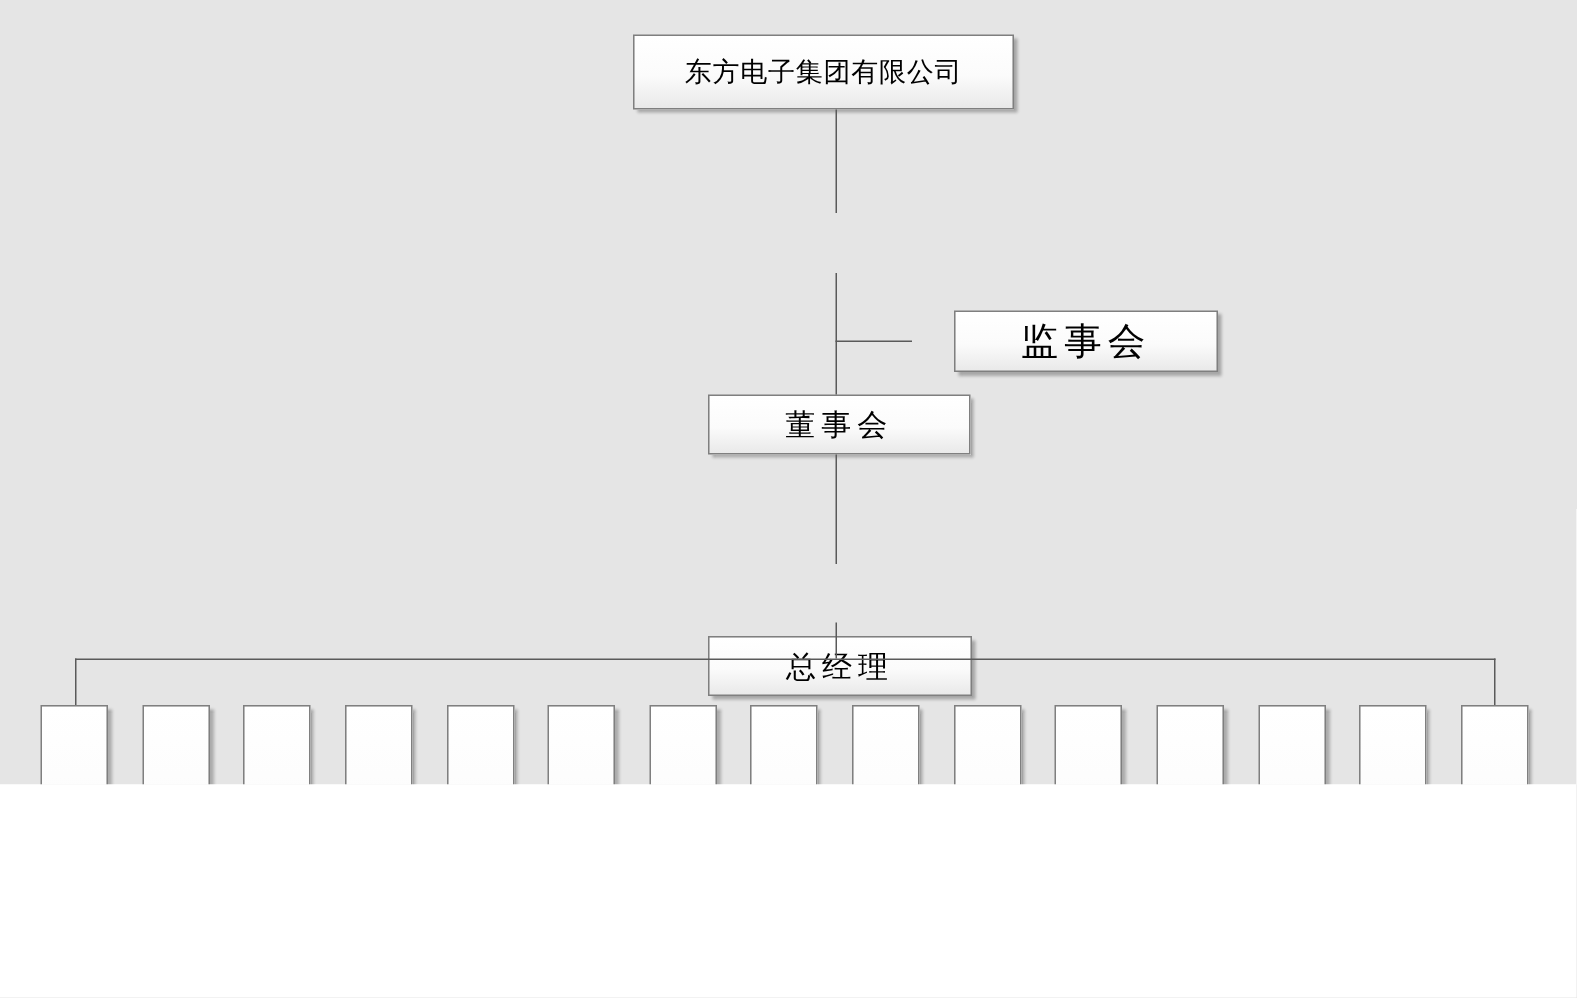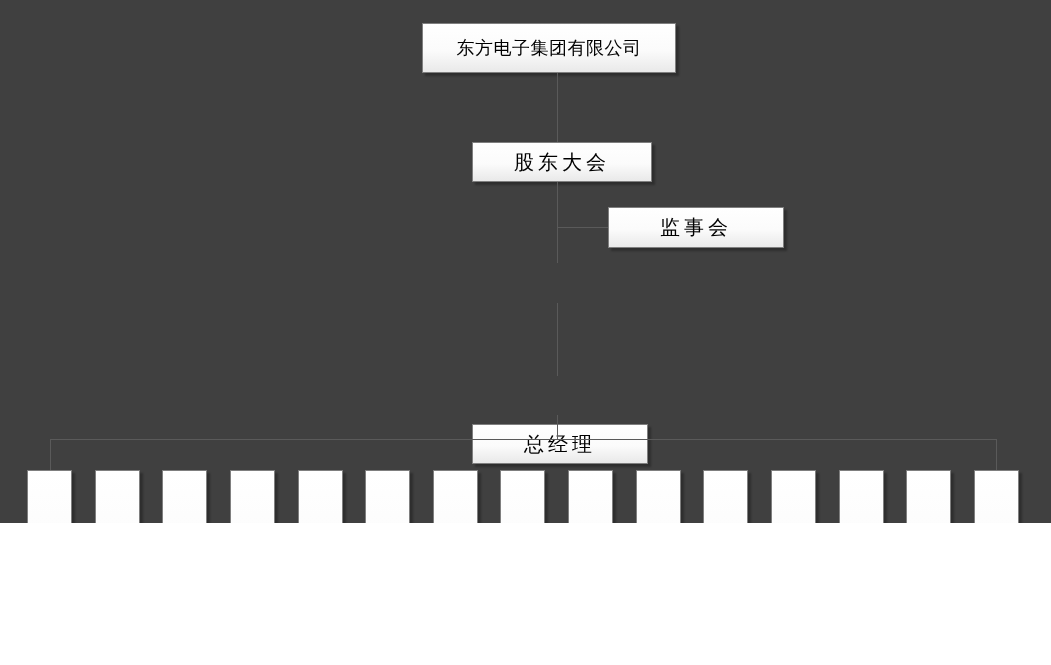--- a/index.html
+++ b/index.html
@@ -4,40 +4,40 @@
 <style>
   html, body {
     margin: 0;
     padding: 0;
     background: #ffffff;
   }
   .canvas {
     position: relative;
     width: 1051px;
     height: 523px;
-    background: #404040;
+    background: #e5e5e5;
     font-family: Liberation Mono, monospace;
     color: #000000;
     overflow: hidden;
   }
   
   .node {
     position: absolute;
     box-sizing: border-box;
     border: 1px solid #7f7f7f;
     background: linear-gradient(to bottom, #ffffff 0%, #fbfbfb 55%, #e9e9e9 100%);
     box-shadow: 2.5px 2.5px 2px rgba(0,0,0,0.28);
     display: flex;
     align-items: center;
     justify-content: center;
     text-align: center;
   }
   .node-root   { left: 422px; top: 23px;  width: 254px; height: 50px; font-size: 18px; letter-spacing: 0.5px; }
   .node-share  { left: 472px; top: 142px; width: 180px; height: 40px; font-size: 20px; letter-spacing: 4px; }
-  .node-superv { left: 608px; top: 207px; width: 176px; height: 41px; font-size: 20px; letter-spacing: 4px; }
+  .node-superv { left: 636px; top: 207px; width: 176px; height: 41px; font-size: 25px; letter-spacing: 4px; }
   .node-board  { left: 472px; top: 263px; width: 175px; height: 40px; font-size: 20px; letter-spacing: 4px; }
   .node-gm     { left: 472px; top: 376px; width: 176px; height: 40px; font-size: 20px; letter-spacing: 4px; margin-top: 48px; }
 
   
   .line {
     position: absolute;
     background: #5a5a5a;
   }
   .line-v1     { left: 557px; top: 73px;  width: 1px;  height: 69px; }
   .line-v2     { left: 557px; top: 182px; width: 1px;  height: 81px; }
@@ -79,24 +79,24 @@
     line-height: 1;
   }
 </style>
 </head>
 <body>
 
 <div class="canvas">
 
   <div class="node node-root">东方电子集团有限公司</div>
 
-  <div class="node node-share">股东大会</div>
 
   <div class="node node-superv">监事会</div>
 
+  <div class="node node-board">董事会</div>
 
   <div class="node node-gm">总经理</div>
 
   <div class="line line-v1"></div>
   <div class="line line-v2"></div>
   <div class="line line-branch"></div>
   <div class="line line-v3"></div>
   <div class="line line-v4"></div>
   <div class="line line-mainh"></div>
   <div class="line line-dropl"></div>

